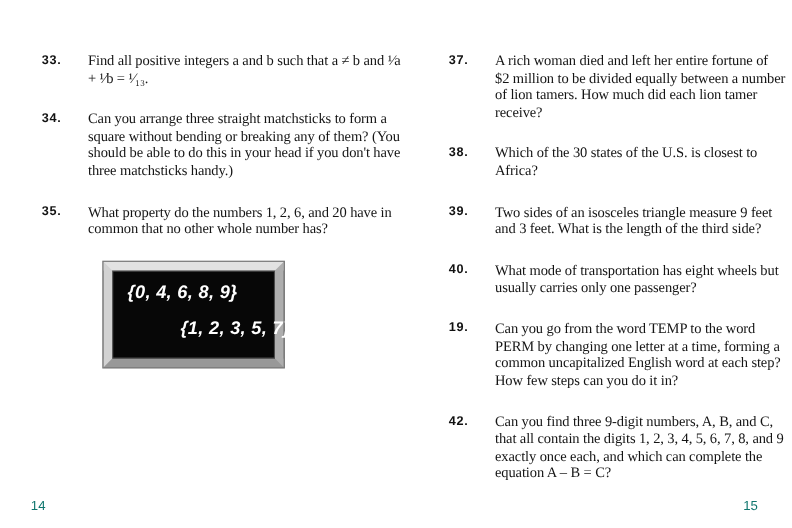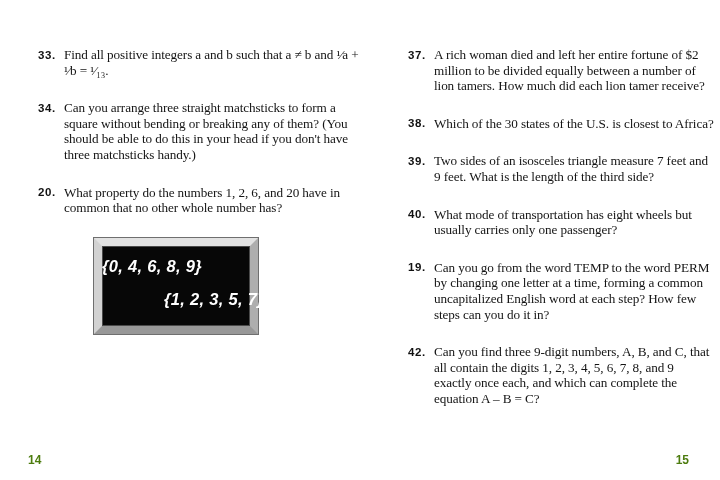--- a/index.html
+++ b/index.html
@@ -9,21 +9,21 @@
     height: 480px;
     background: #ffffff;
     font-family: "Liberation Serif", "DejaVu Serif", serif;
     color: #141414;
     overflow: hidden;
   }
   .column { position: absolute; top: 47px; }
   .col-left  { left: 38px;  width: 330px; }
   .col-right { left: 408px; width: 306px; }
 
-  .question { display: flex; margin-bottom: 22px; }
+  .question { display: flex; margin-bottom: 22px; gap: 16px; }
   .qnum {
     flex: 0 0 26px;
     font-family: "Liberation Sans", "DejaVu Sans", sans-serif;
     font-weight: bold;
     font-size: 11.5px;
     letter-spacing: 0.6px;
     padding-top: 1.5px;
     color: #111;
   }
   .qtext {
@@ -51,30 +51,30 @@
   .bb-line {
     position: absolute;
     color: #ffffff;
     font-family: "Liberation Sans", "DejaVu Sans", sans-serif;
     font-style: italic;
     font-weight: bold;
     font-size: 16.5px;
     letter-spacing: 0.3px;
     white-space: nowrap;
   }
-  .bb-line-1 { left: 0; top: 11px; }
+  .bb-line-1 { left: 14px; top: 11px; }
   .bb-line-2 { left: 62px; top: 44px; }
 
   .pageno {
     position: absolute;
     bottom: 13px;
     font-family: "Liberation Sans", "DejaVu Sans", sans-serif;
-    font-weight: bold;
+    font-weight: normal;
     font-size: 12px;
-    color: #4d7c0f;
+    color: #0f766e;
   }
   .pageno-left  { left: 28px; }
   .pageno-right { right: 31px; }
 </style>
 </head>
 <body>
 
 <div class="spread">
 
   <div class="column col-left">
@@ -83,21 +83,21 @@
       <div class="qnum">33.</div>
       <div class="qtext">Find all positive integers a and b such that a ≠ b and ¹⁄a + ¹⁄b = ¹⁄₁₃.</div>
     </div>
 
     <div class="question">
       <div class="qnum">34.</div>
       <div class="qtext">Can you arrange three straight matchsticks to form a square without bending or breaking any of them? (You should be able to do this in your head if you don't have three matchsticks handy.)</div>
     </div>
 
     <div class="question">
-      <div class="qnum">20.</div>
+      <div class="qnum">35.</div>
       <div class="qtext">What property do the numbers 1, 2, 6, and 20 have in common that no other whole number has?</div>
     </div>
 
 
     <div class="blackboard">
       <div class="bb-line bb-line-1">{0, 4, 6, 8, 9}</div>
       <div class="bb-line bb-line-2">{1, 2, 3, 5, 7}</div>
     </div>
 
   </div>
@@ -109,21 +109,21 @@
       <div class="qtext">A rich woman died and left her entire fortune of $2 million to be divided equally between a number of lion tamers. How much did each lion tamer receive?</div>
     </div>
 
     <div class="question">
       <div class="qnum">38.</div>
       <div class="qtext">Which of the 30 states of the U.S. is closest to Africa?</div>
     </div>
 
     <div class="question">
       <div class="qnum">39.</div>
-      <div class="qtext">Two sides of an isosceles triangle measure 7 feet and 9 feet. What is the length of the third side?</div>
+      <div class="qtext">Two sides of an isosceles triangle measure 9 feet and 3 feet. What is the length of the third side?</div>
     </div>
 
     <div class="question">
       <div class="qnum">40.</div>
       <div class="qtext">What mode of transportation has eight wheels but usually carries only one passenger?</div>
     </div>
 
     <div class="question">
       <div class="qnum">19.</div>
       <div class="qtext">Can you go from the word TEMP to the word PERM by changing one letter at a time, forming a common uncapitalized English word at each step? How few steps can you do it in?</div>

